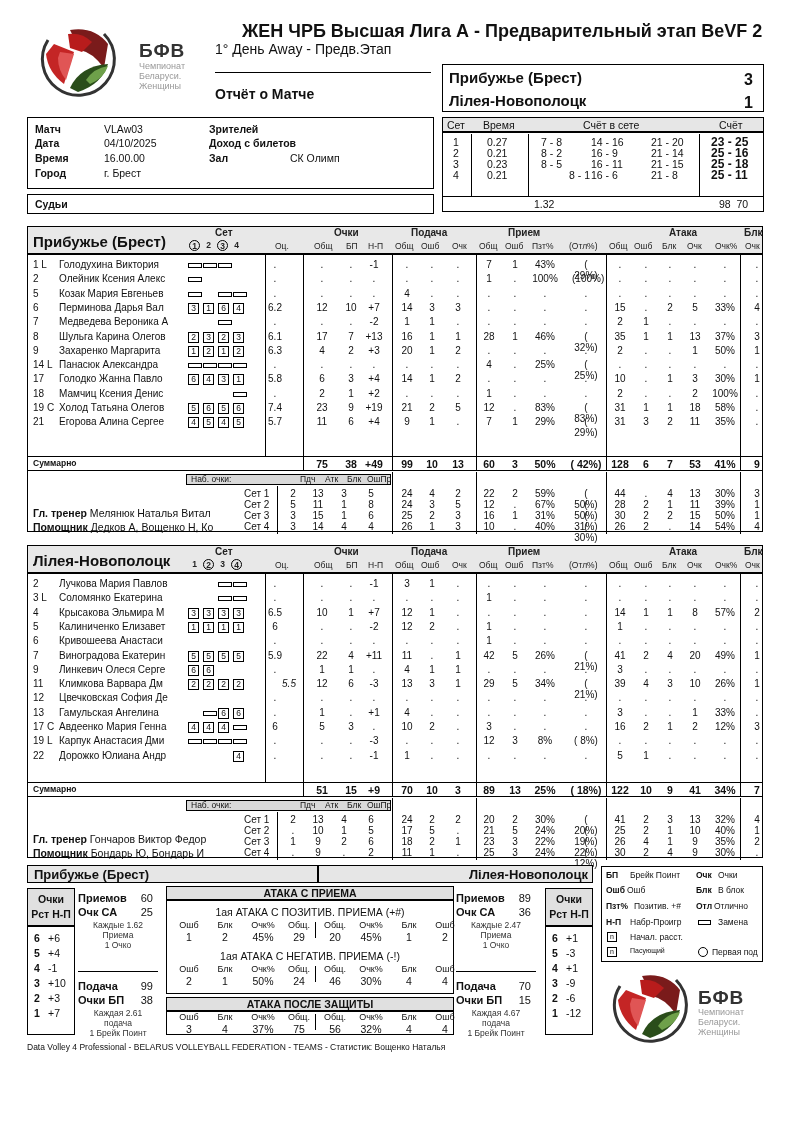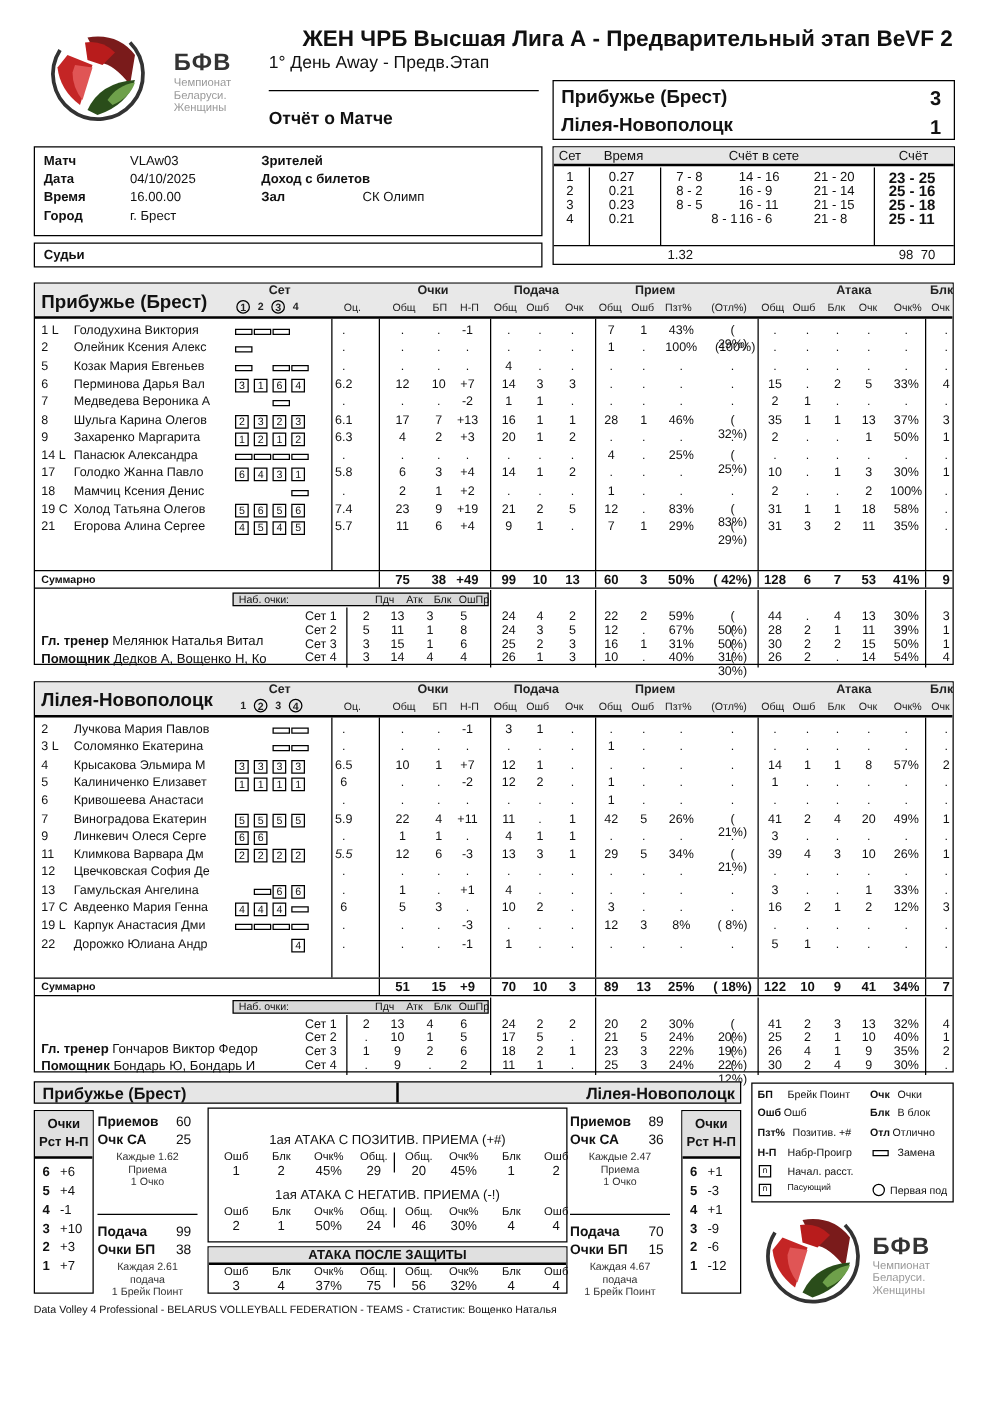--- a/index.html
+++ b/index.html
@@ -798,21 +798,21 @@
       <span class="cell" style="left:683px; width:28px;">.</span>
       <span class="cell" style="left:715px; width:28px;">.</span>
     </div>
     <div class="row" style="top:132.10000000000002px;">
       <span class="pnum">11</span>
       <span class="pname">Климкова Варвара Дм</span>
       <span class="sq" style="left:160px;">2</span>
       <span class="sq" style="left:175px;">2</span>
       <span class="sq" style="left:190px;">2</span>
       <span class="sq" style="left:205px;">2</span>
-      <span class="cell" style="left:233px; width:28px;font-style:italic;">5.5</span>
+      <span class="cell" style="left:247px; width:28px;font-style:italic;">5.5</span>
       <span class="cell" style="left:280px; width:28px;">12</span>
       <span class="cell" style="left:309px; width:28px;">6</span>
       <span class="cell" style="left:332px; width:28px;">-3</span>
       <span class="cell" style="left:365px; width:28px;">13</span>
       <span class="cell" style="left:390px; width:28px;">3</span>
       <span class="cell" style="left:416px; width:28px;">1</span>
       <span class="cell" style="left:447px; width:28px;">29</span>
       <span class="cell" style="left:473px; width:28px;">5</span>
       <span class="cell" style="left:503px; width:28px;">34%</span>
       <span class="cell" style="left:544px; width:28px;">( 21%)</span>
@@ -1089,20 +1089,21 @@
   <div class="side-note">1 Очко</div>
   <div style="border-top:1px solid #000; margin:21px 0 8px 0;"></div>
   <div class="side-stat" style="position:relative; height:14px;"><span>Подача</span><span class="abs" style="right:5px; top:0; font-weight:normal;">99</span></div>
   <div class="side-stat" style="position:relative; height:14px;"><span>Очки БП</span><span class="abs" style="right:5px; top:0; font-weight:normal;">38</span></div>
   <div class="side-note">Каждая 2.61</div>
   <div class="side-note">подача</div>
   <div class="side-note">1 Брейк Поинт</div>
 </div>
 
 <div class="abs attack-box" style="left:166px; top:886px; width:288px; height:108px;">
+  <div class="attack-title">АТАКА С ПРИЕМА</div>
   <div class="at-sub" style="top:19px;">1ая АТАКА С ПОЗИТИВ. ПРИЕМА (+#)</div>
   <div id="at-pos">
       <span class="at-h" style="left:2px; top:33px;">Ошб</span>
       <span class="at-h" style="left:38px; top:33px;">Блк</span>
       <span class="at-h" style="left:76px; top:33px;">Очк%</span>
       <span class="at-h" style="left:112px; top:33px;">Общ.</span>
       <span class="at-h" style="left:148px; top:33px;">Общ.</span>
       <span class="at-h" style="left:184px; top:33px;">Очк%</span>
       <span class="at-h" style="left:222px; top:33px;">Блк</span>
       <span class="at-h" style="left:258px; top:33px;">Ошб</span>

